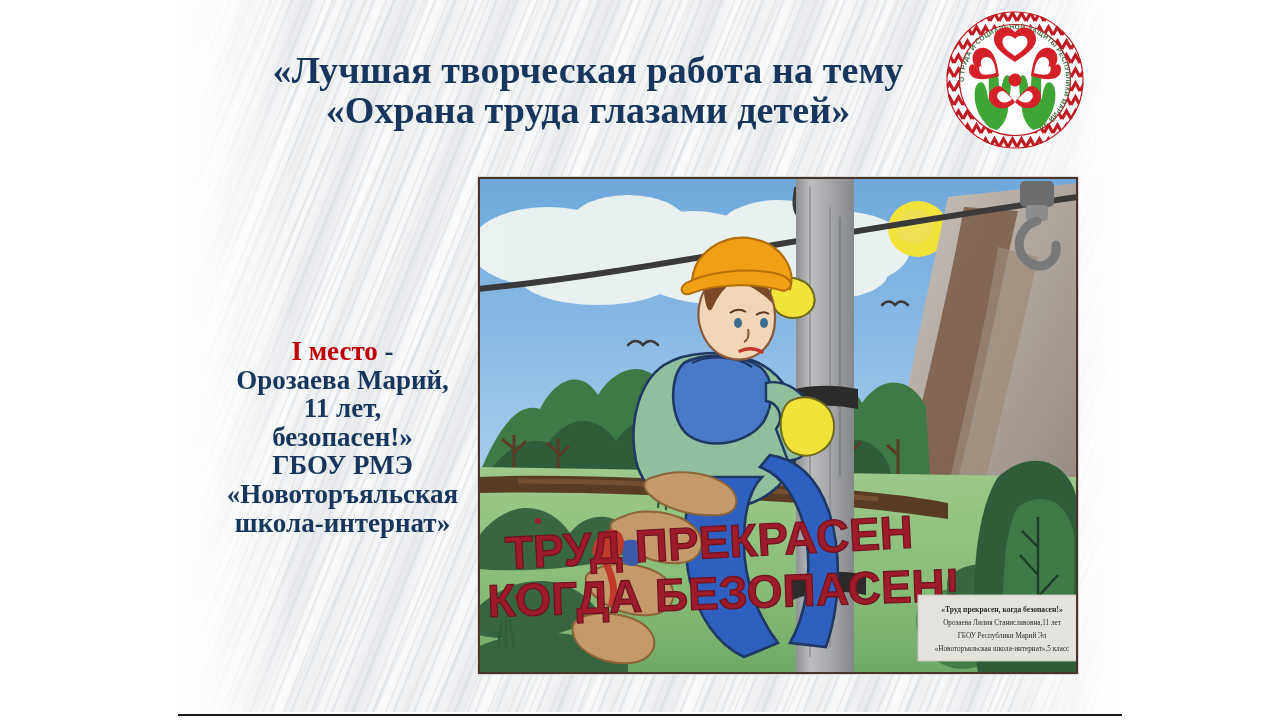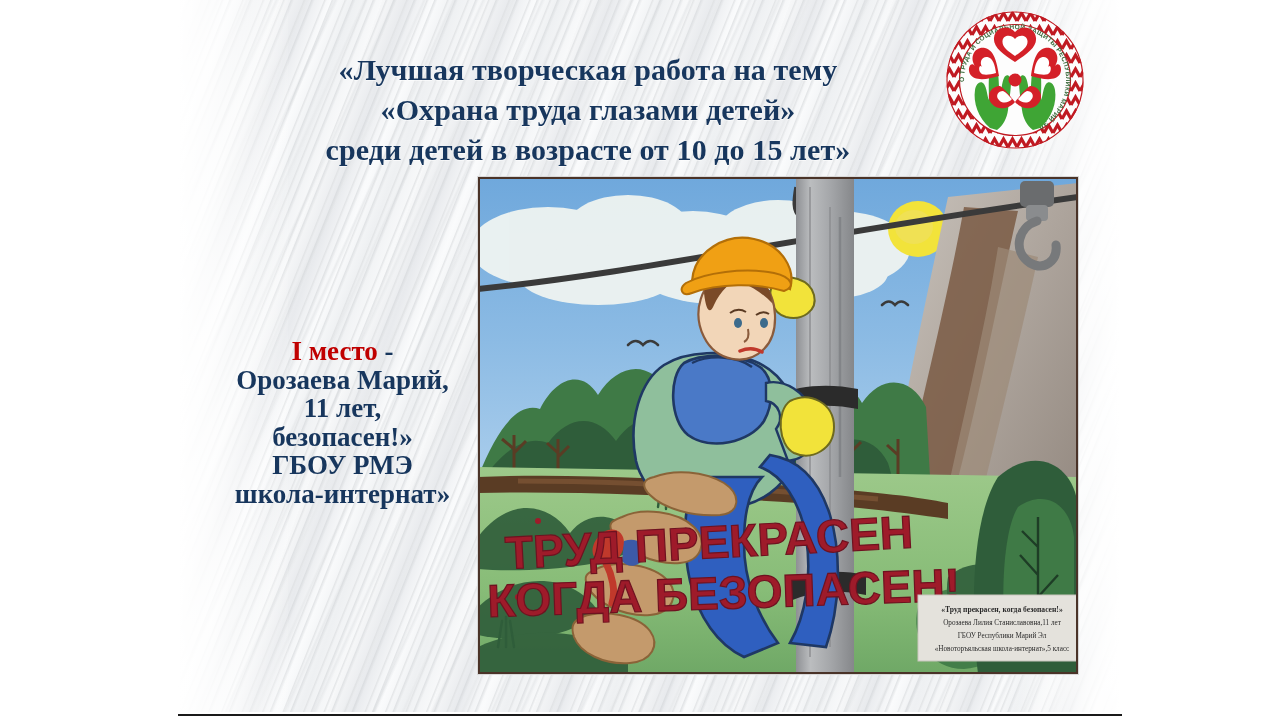--- a/index.html
+++ b/index.html
@@ -57,21 +57,21 @@
     position:absolute;left:178px;top:714px;width:944px;height:2px;
     background:#1a1a1a;
   }
 
   
   .title{
     position:absolute;
     left:238px; top:50px; width:700px;
     text-align:center;
     color:#17365d;
-    font-size:30px;
+    font-size:38px;
     line-height:40px;
     font-weight:700;
     letter-spacing:0.1px;
     text-shadow:0 1px 0 rgba(255,255,255,0.6);
   }
   .title .ln{display:block;white-space:nowrap;}
 
   
   .award{
     position:absolute;
@@ -111,21 +111,20 @@
 <div class="slide">
 
   <div class="paper"></div>
   <div class="paper-fadeL"></div>
   <div class="paper-fadeR"></div>
   <div class="bottom-rule"></div>
 
   <div class="title">
     <span class="ln">«Лучшая творческая работа на тему</span>
     <span class="ln">«Охрана труда глазами детей»</span>
-    <span class="ln">среди детей в возрасте от 10 до 15 лет»</span>
   </div>
 
   <div class="logo">
     <svg viewBox="0 0 140 140" xmlns="http://www.w3.org/2000/svg" aria-hidden="true">
       <defs>
         <path id="ringpath" d="M70,70 m-51,0 a51,51 0 1,1 102,0 a51,51 0 1,1 -102,0"></path>
         <pattern id="zig" width="9" height="14" patternUnits="userSpaceOnUse">
           <path d="M0,11 L4.5,3 L9,11" fill="none" stroke="#C01A22" stroke-width="3.2"></path>
         </pattern>
       </defs>
@@ -170,20 +169,21 @@
       <circle cx="70" cy="70" r="3.2" fill="#D42028"></circle>
     </svg>
   </div>
 
   <div class="award">
     <span class="ln"><span class="place">I место</span><span class="dash"> -</span></span>
     <span class="ln">Орозаева Марий,</span>
     <span class="ln">11 лет,</span>
     <span class="ln">безопасен!»</span>
     <span class="ln">ГБОУ РМЭ</span>
+    <span class="ln">«Новоторъяльская</span>
     <span class="ln">школа-интернат»</span>
   </div>
 
   <div class="artwork">
     <svg viewBox="0 0 600 497" xmlns="http://www.w3.org/2000/svg" aria-hidden="true">
       <defs>
         <linearGradient id="skyG" x1="0" y1="0" x2="0" y2="1">
           <stop offset="0%" stop-color="#6FA8DC"></stop>
           <stop offset="55%" stop-color="#8CBBE4"></stop>
           <stop offset="100%" stop-color="#A9CDEC"></stop>

